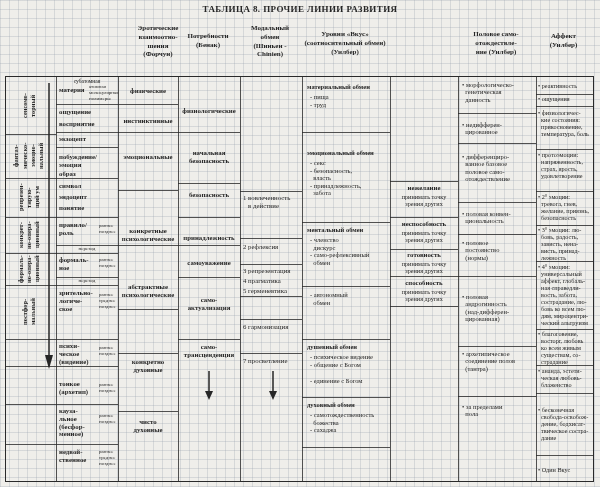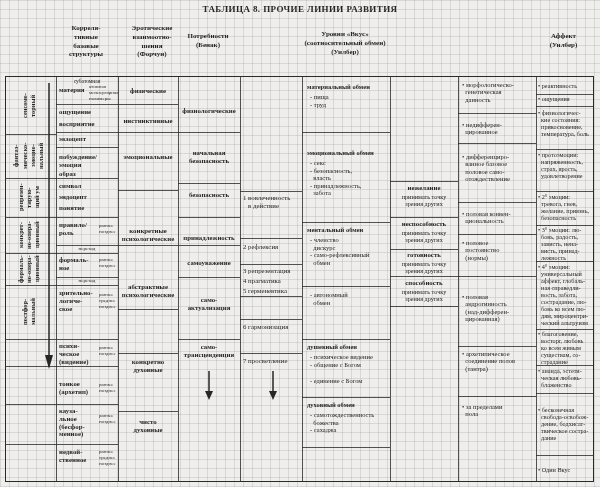--- a/index.html
+++ b/index.html
@@ -27,33 +27,36 @@
   .affect .t{font-size:6.2px;line-height:1.12;}
   .emp .ti{font-size:6.2px;}
 </style>
 </head>
 <body>
 
 <div class="page">
 
   <div class="title">ТАБЛИЦА 8. ПРОЧИЕ ЛИНИИ РАЗВИТИЯ</div>
 
-  <div class="hdr" style="left:55px;top:24px;width:62px;">Корреля-
-тивные
-базовые
-структуры</div>
-  <div class="hdr" style="left:122px;top:24px;width:60px;">Эротические
+  <div class="hdr" style="left:128px;top:24px;width:60px;">Эротические
 взаимоотно-
 шения
 (Форчун)</div>
   <div class="hdr" style="left:177px;top:32px;width:62px;">Потребности
 (Бенак)</div>
+  <div class="hdr" style="left:239px;top:24px;width:62px;">Модальный
+обмен
+(Шиньен -
+Chinien)</div>
   <div class="hdr" style="left:298px;top:30px;width:94px;">Уровни «Вкус»
 (соотносительный обмен)
 (Уилбер)</div>
+  <div class="hdr" style="left:457px;top:30px;width:78px;">Половое само-
+отождествле-
+ние (Уилбер)</div>
   <div class="hdr" style="left:535px;top:32px;width:57px;">Аффект
 (Уилбер)</div>
 
   <div class="body">
 
     <div class="col" style="left:0;width:50px;">
       <div class="vlabel" style="top:0;height:57px;">сенсомо-
 торный</div>
       <div class="vlabel" style="top:57px;height:44px;">фантаз-
 мическо-

